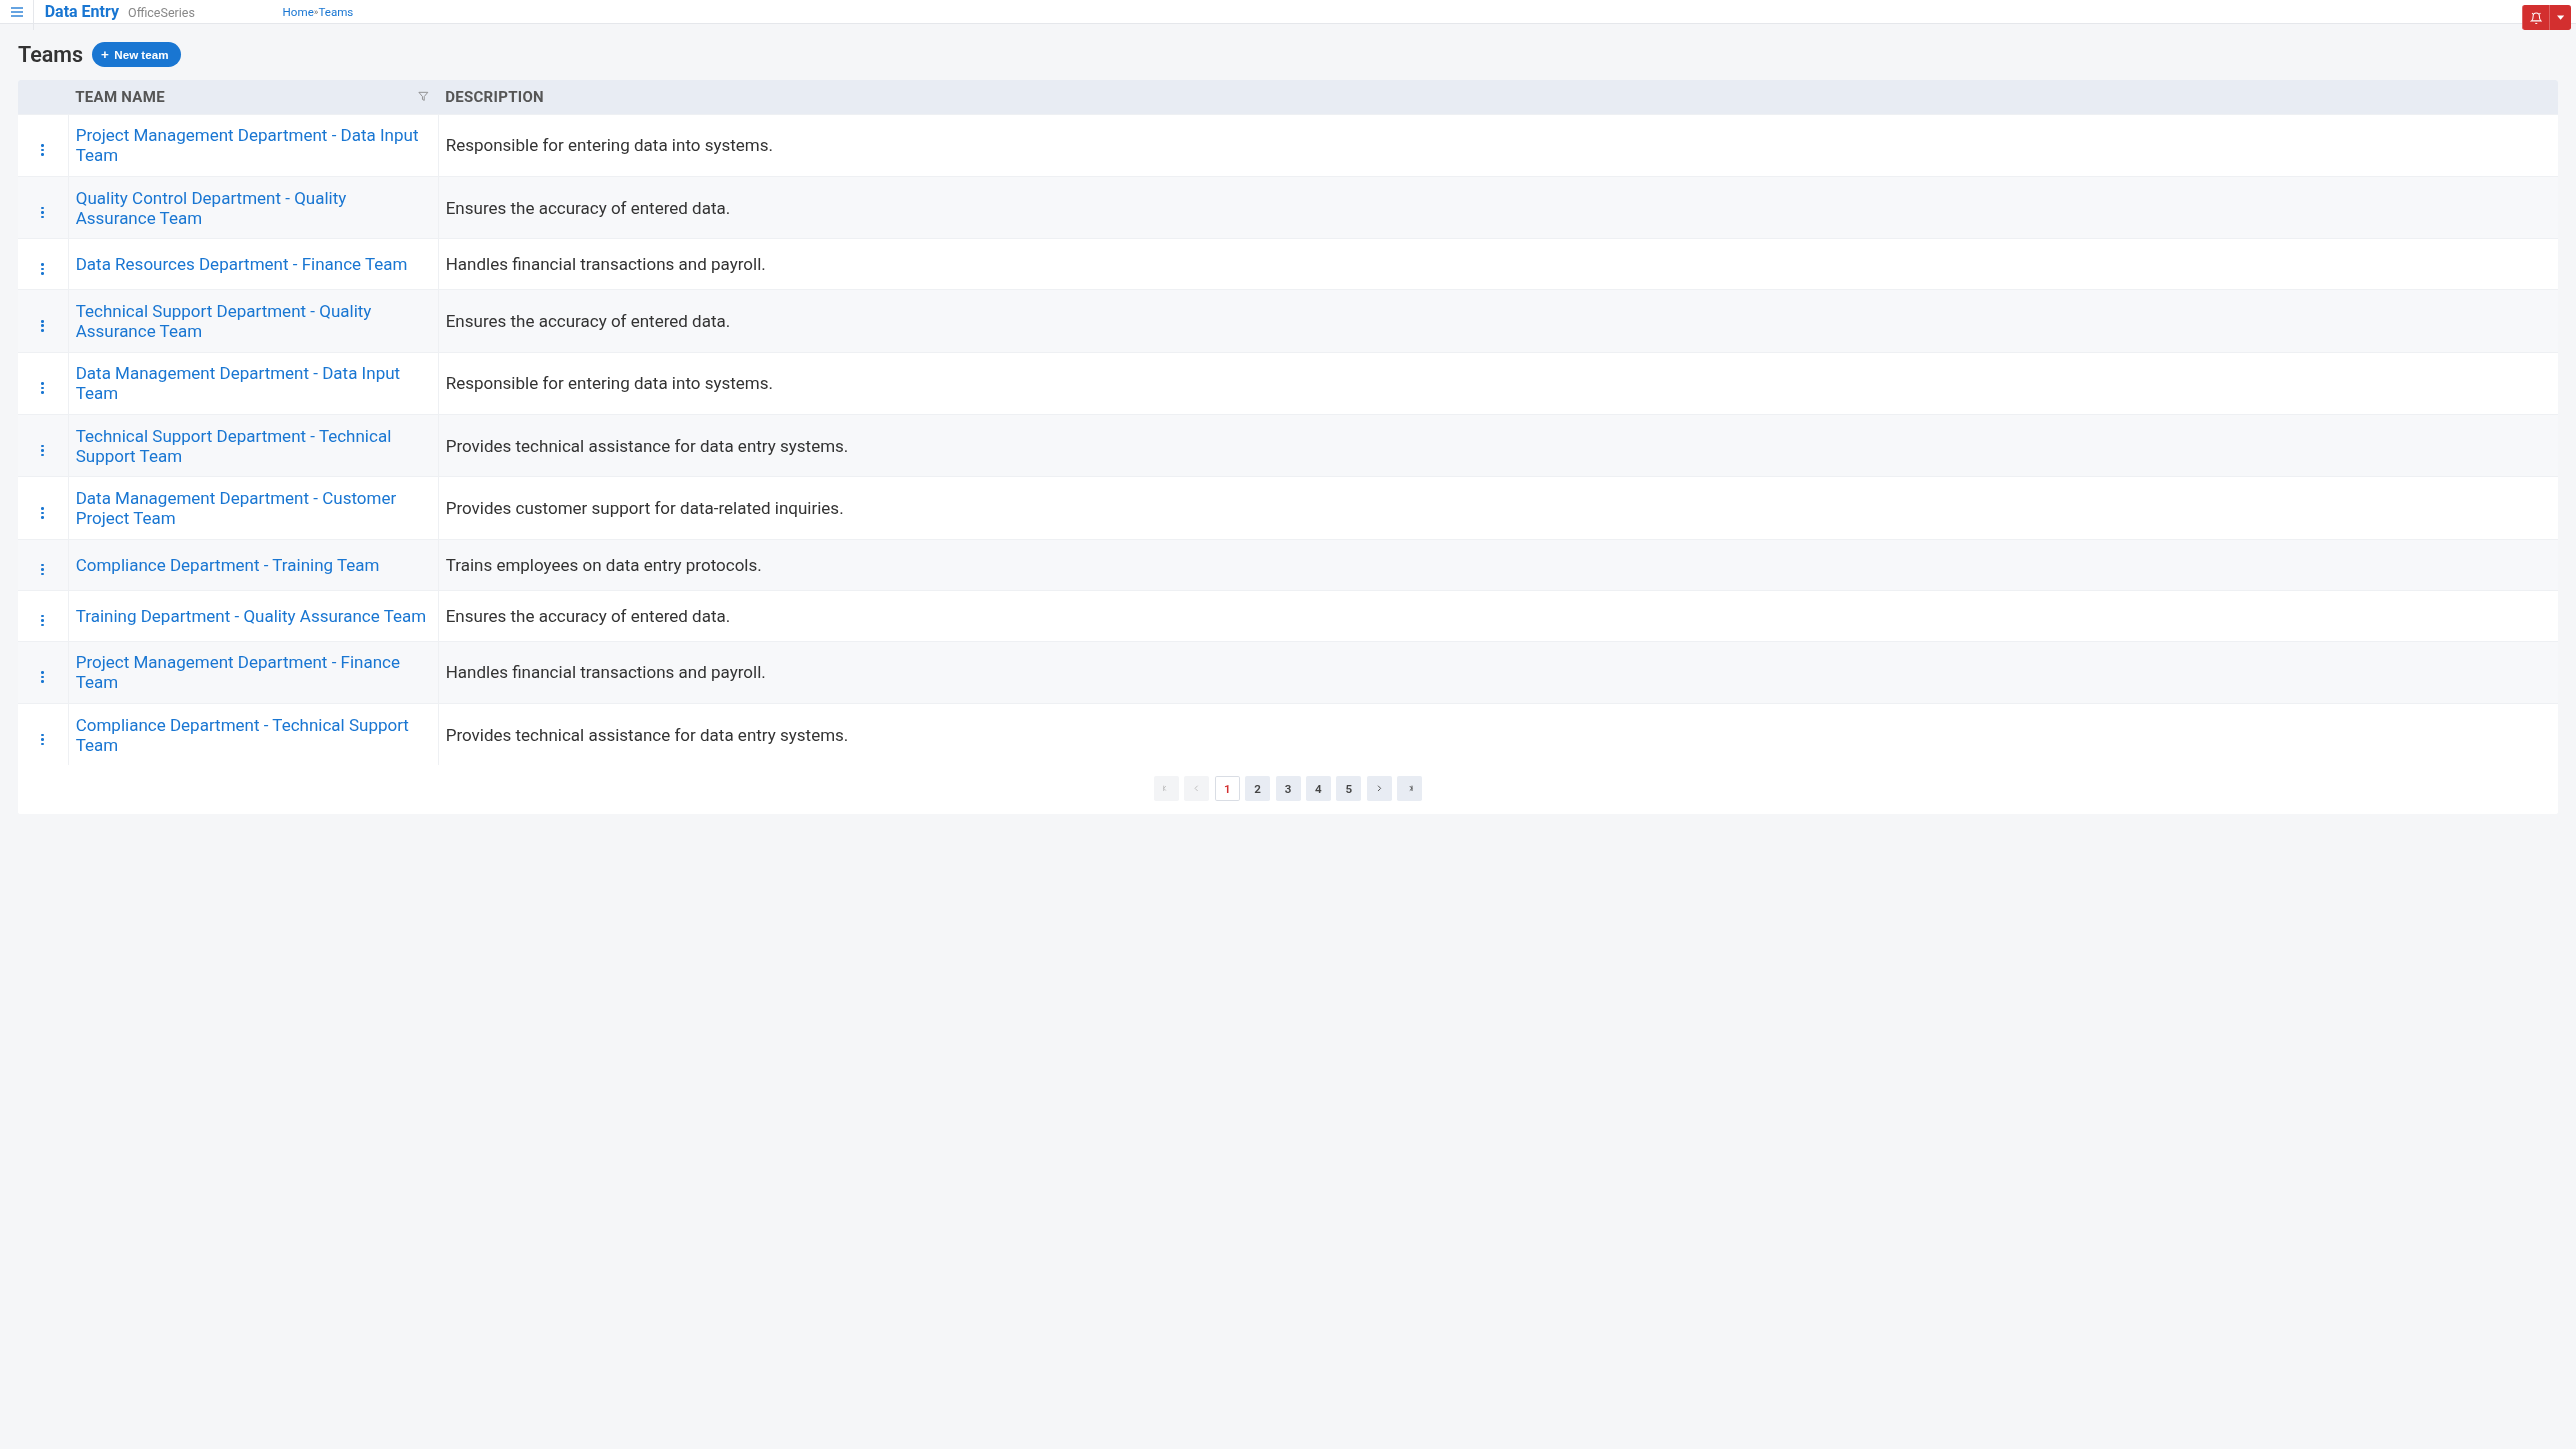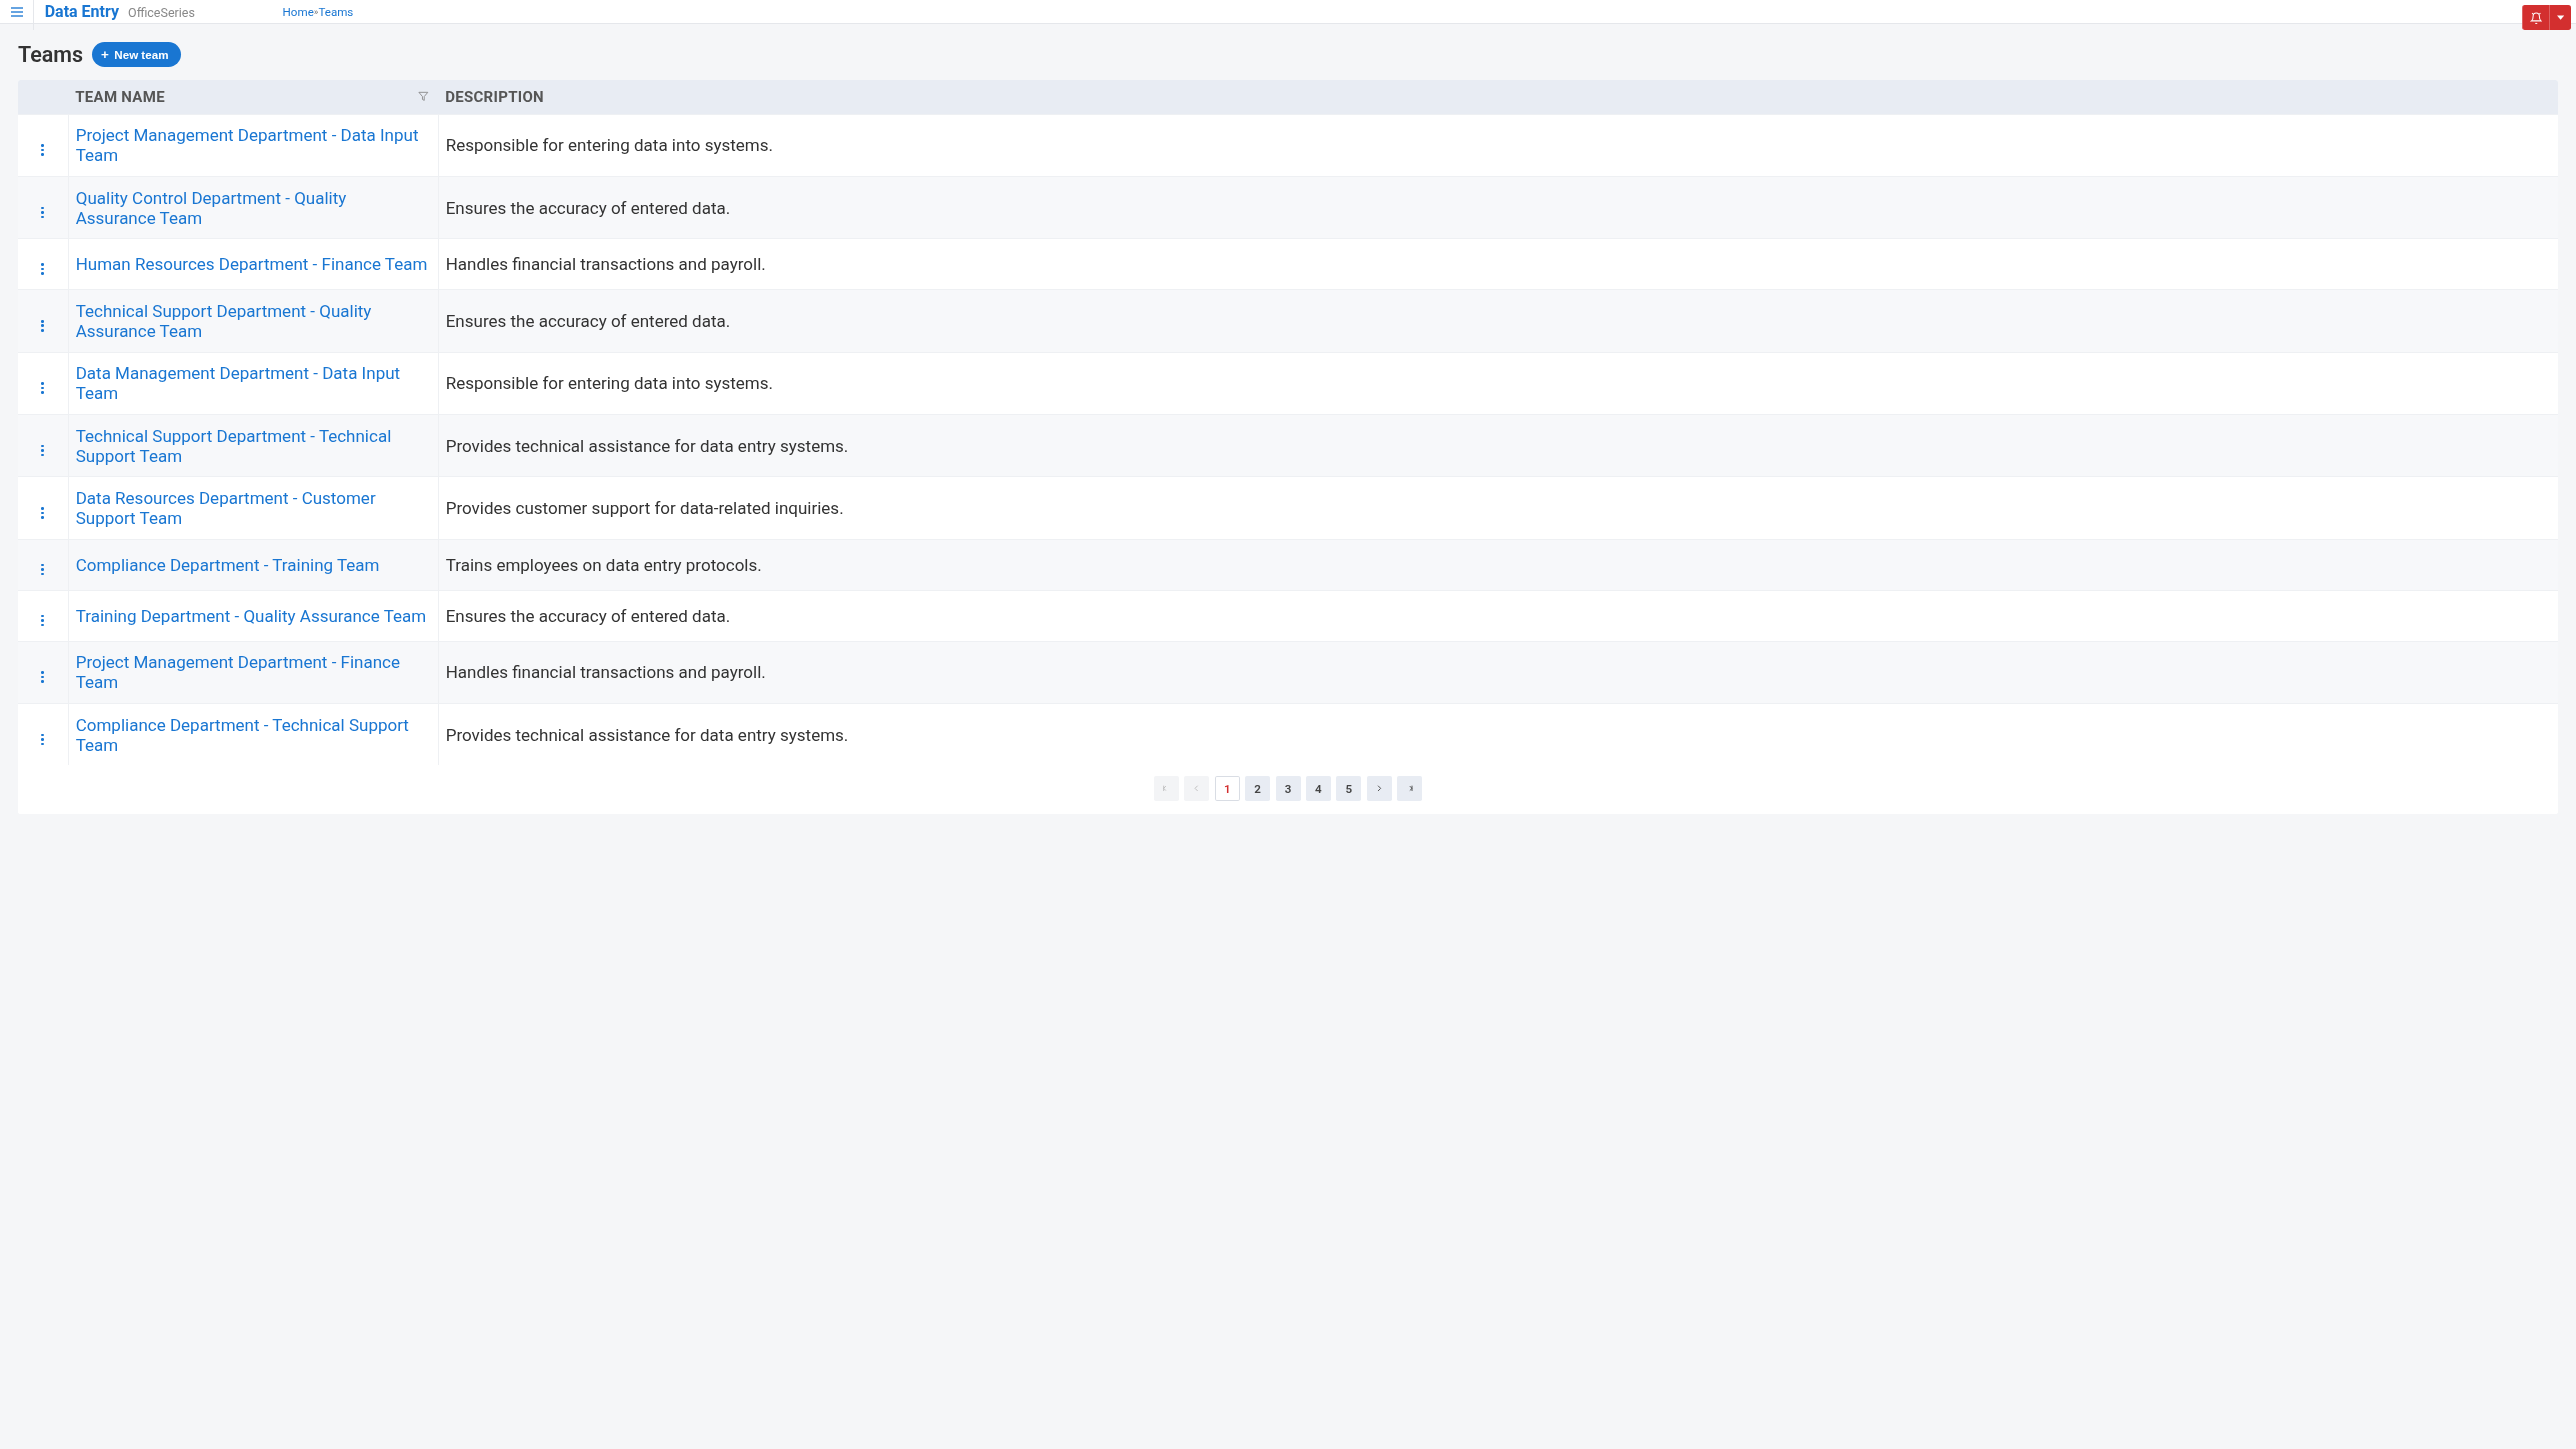--- a/index.html
+++ b/index.html
@@ -285,21 +285,21 @@
   </tr>
           <tr>
     <td class="actions-cell">
       <div class="row-menu">
                 <span></span>
                 <span></span>
                 <span></span>
               </div>
     </td>
     <td class="name-cell">
-      <a href="#">Human Resources Department - Finance Team</a>
+      <a href="#">Data Resources Department - Finance Team</a>
     </td>
     <td class="desc-cell">Handles financial transactions and payroll.</td>
   </tr>
           <tr>
     <td class="actions-cell">
       <div class="row-menu">
                 <span></span>
                 <span></span>
                 <span></span>
               </div>
@@ -337,21 +337,21 @@
   </tr>
           <tr>
     <td class="actions-cell">
       <div class="row-menu">
                 <span></span>
                 <span></span>
                 <span></span>
               </div>
     </td>
     <td class="name-cell">
-      <a href="#">Data Resources Department - Customer Support Team</a>
+      <a href="#">Data Management Department - Customer Project Team</a>
     </td>
     <td class="desc-cell">Provides customer support for data-related inquiries.</td>
   </tr>
           <tr>
     <td class="actions-cell">
       <div class="row-menu">
                 <span></span>
                 <span></span>
                 <span></span>
               </div>

